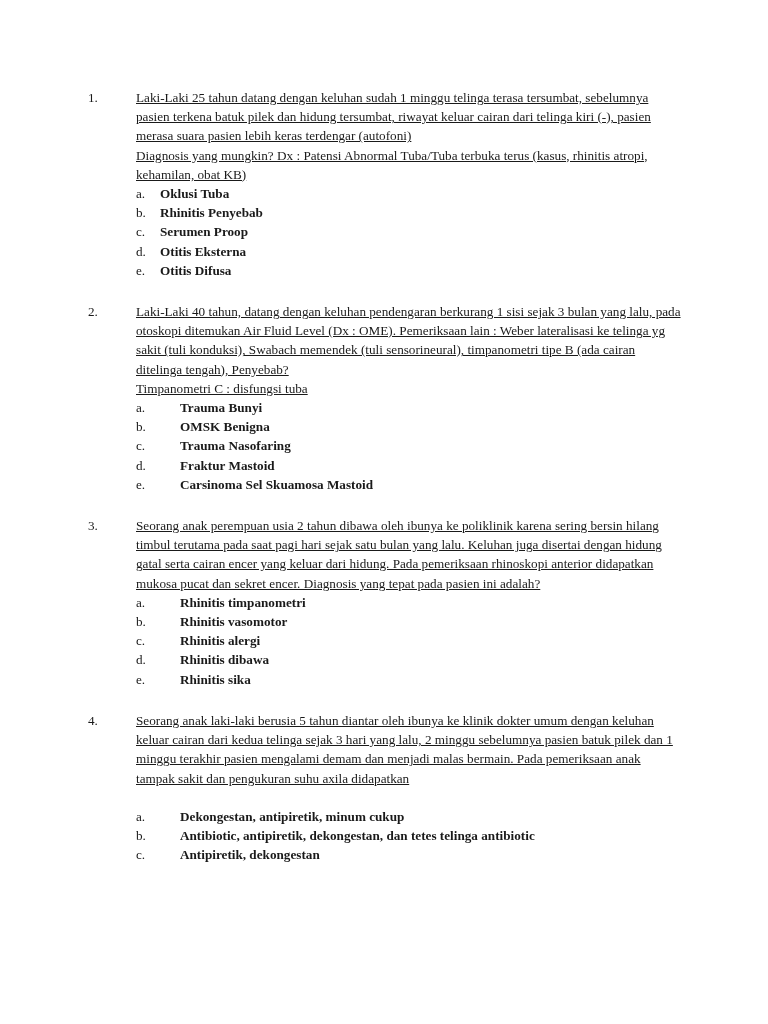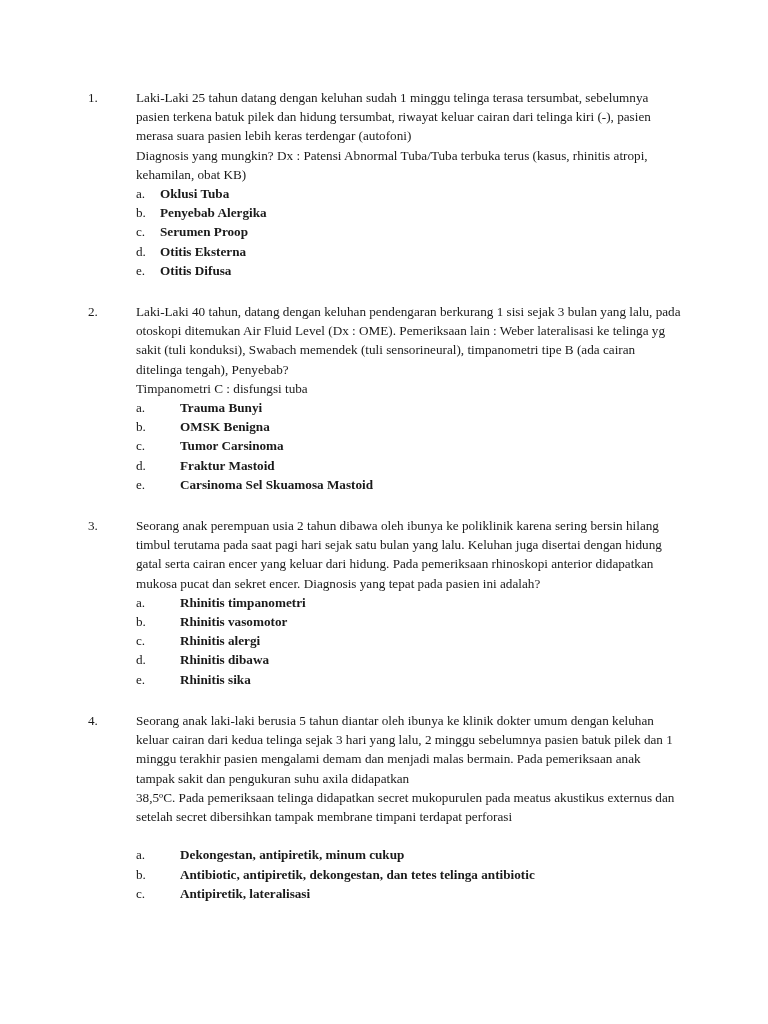--- a/index.html
+++ b/index.html
@@ -41,20 +41,21 @@
 
   .q-body {
     flex: 1 1 auto;
     min-width: 0;
   }
 
   .q-text {
     font-size: 13.2px;
     line-height: 19.2px;
     text-align: left;
+    text-decoration: underline;
   }
   .q-text p {
     margin: 0;
   }
 
   .spacer-line {
     height: 19.2px;
   }
 
   .options {
@@ -93,21 +94,21 @@
             <p>Laki-Laki 25 tahun datang dengan keluhan sudah 1 minggu telinga terasa tersumbat, sebelumnya pasien terkena batuk pilek dan hidung tersumbat, riwayat keluar cairan dari telinga kiri (-), pasien merasa suara pasien lebih keras terdengar (autofoni)</p>
             <p>Diagnosis yang mungkin? Dx : Patensi Abnormal Tuba/Tuba terbuka terus (kasus, rhinitis atropi, kehamilan, obat KB)</p>
           </div>
           <ul class="options">
             <li class="option">
               <span class="opt-letter">a.</span>
               <span class="opt-text">Oklusi Tuba</span>
             </li>
             <li class="option">
               <span class="opt-letter">b.</span>
-              <span class="opt-text">Penyebab Alergika</span>
+              <span class="opt-text">Rhinitis Penyebab</span>
             </li>
             <li class="option">
               <span class="opt-letter">c.</span>
               <span class="opt-text">Serumen Proop</span>
             </li>
             <li class="option">
               <span class="opt-letter">d.</span>
               <span class="opt-text">Otitis Eksterna</span>
             </li>
             <li class="option">
@@ -128,21 +129,21 @@
             <li class="option">
               <span class="opt-letter">a.</span>
               <span class="opt-text">Trauma Bunyi</span>
             </li>
             <li class="option">
               <span class="opt-letter">b.</span>
               <span class="opt-text">OMSK Benigna</span>
             </li>
             <li class="option">
               <span class="opt-letter">c.</span>
-              <span class="opt-text">Tumor Carsinoma</span>
+              <span class="opt-text">Trauma Nasofaring</span>
             </li>
             <li class="option">
               <span class="opt-letter">d.</span>
               <span class="opt-text">Fraktur Mastoid</span>
             </li>
             <li class="option">
               <span class="opt-letter">e.</span>
               <span class="opt-text">Carsinoma Sel Skuamosa Mastoid</span>
             </li>
           </ul>
@@ -176,33 +177,32 @@
               <span class="opt-text">Rhinitis sika</span>
             </li>
           </ul>
         </div>
       </div>
       <div class="question">
         <div class="q-number">4.</div>
         <div class="q-body">
           <div class="q-text">
             <p>Seorang anak laki-laki berusia 5 tahun diantar oleh ibunya ke klinik dokter umum dengan keluhan keluar cairan dari kedua telinga sejak 3 hari yang lalu, 2 minggu sebelumnya pasien batuk pilek dan 1 minggu terakhir pasien mengalami demam dan menjadi malas bermain. Pada pemeriksaan anak tampak sakit dan pengukuran suhu axila didapatkan</p>
-            <p>38,5ºC. Pada pemeriksaan telinga didapatkan secret mukopurulen pada meatus akustikus externus dan setelah secret dibersihkan tampak membrane timpani terdapat perforasi</p>
           </div>
           <div class="spacer-line"></div>
           <ul class="options wide">
             <li class="option">
               <span class="opt-letter">a.</span>
               <span class="opt-text">Dekongestan, antipiretik, minum cukup</span>
             </li>
             <li class="option">
               <span class="opt-letter">b.</span>
               <span class="opt-text">Antibiotic, antipiretik, dekongestan, dan tetes telinga antibiotic</span>
             </li>
             <li class="option">
               <span class="opt-letter">c.</span>
-              <span class="opt-text">Antipiretik, lateralisasi</span>
+              <span class="opt-text">Antipiretik, dekongestan</span>
             </li>
           </ul>
         </div>
       </div>
     </div>
 </div>
 
 </body></html>

